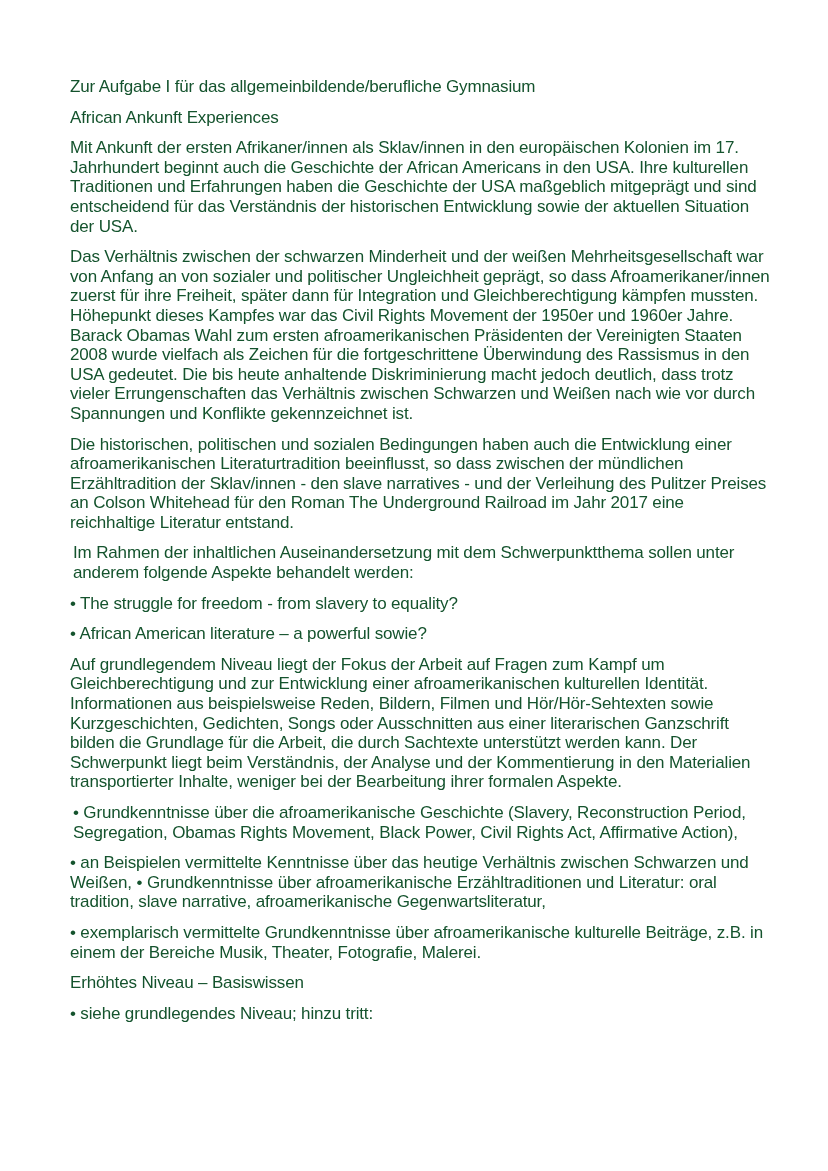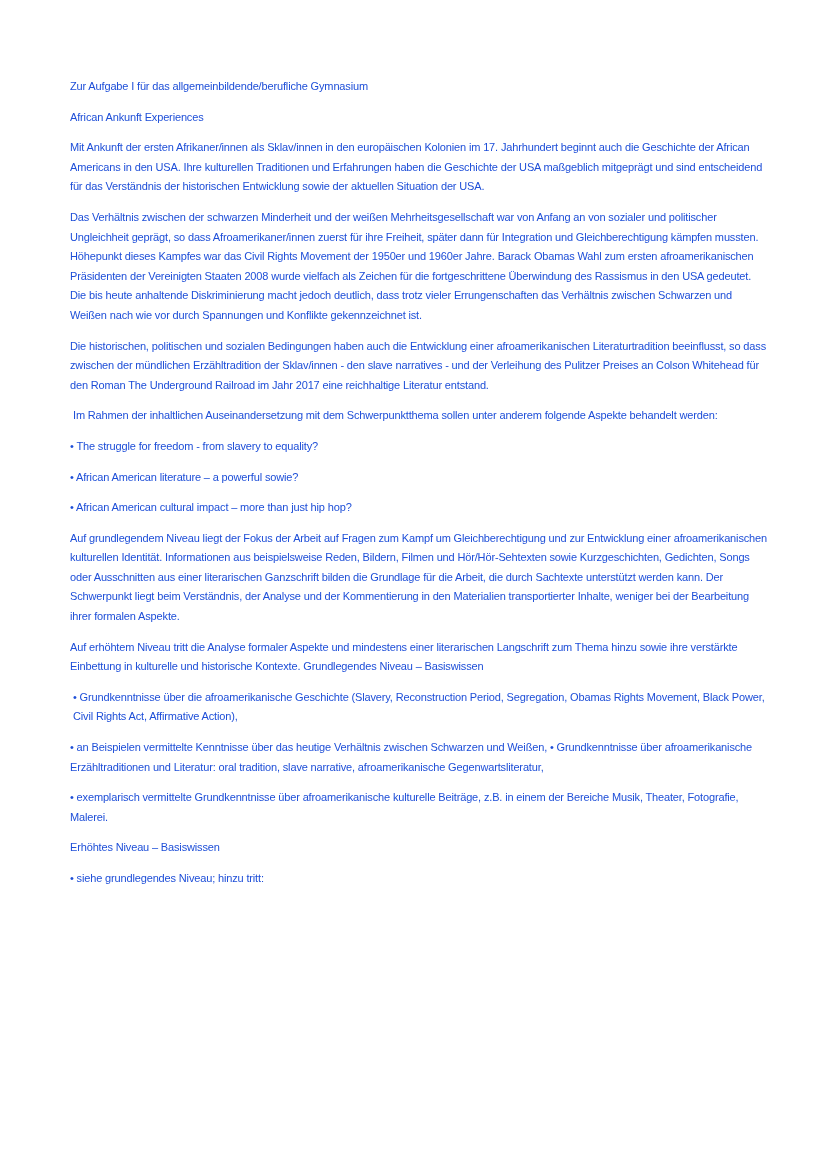--- a/index.html
+++ b/index.html
@@ -1,38 +1,36 @@
 <!DOCTYPE html>
 <html><head>
 <meta charset="utf-8">
 <style>
   html, body { margin: 0; padding: 0; background: #ffffff; }
   body { width: 828px; height: 1171px; overflow: hidden; position: relative; }
   .page {
     position: absolute; left: 70px; top: 77px; width: 700px;
     font-family: "Liberation Sans", sans-serif;
-    font-size: 11px; line-height: 19.6px; color: #1d4ed8;
+    font-size: 17px; line-height: 19.6px; color: #14532d;
     letter-spacing: -0.15px;
   }
   .page p { margin: 0 0 11px 0; }
   .indent1 { padding-left: 3px; }
 </style>
 </head>
 <body>
 
 <div class="page">
   <p>Zur Aufgabe I für das allgemeinbildende/berufliche Gymnasium</p>
   <p>African Ankunft Experiences</p>
   <p>Mit Ankunft der ersten Afrikaner/innen als Sklav/innen in den europäischen Kolonien im 17. Jahrhundert beginnt auch die Geschichte der African Americans in den USA. Ihre kulturellen Traditionen und Erfahrungen haben die Geschichte der USA maßgeblich mitgeprägt und sind entscheidend für das Verständnis der historischen Entwicklung sowie der aktuellen Situation der USA.</p>
   <p>Das Verhältnis zwischen der schwarzen Minderheit und der weißen Mehrheitsgesellschaft war von Anfang an von sozialer und politischer Ungleichheit geprägt, so dass Afroamerikaner/innen zuerst für ihre Freiheit, später dann für Integration und Gleichberechtigung kämpfen mussten. Höhepunkt dieses Kampfes war das Civil Rights Movement der 1950er und 1960er Jahre. Barack Obamas Wahl zum ersten afroamerikanischen Präsidenten der Vereinigten Staaten 2008 wurde vielfach als Zeichen für die fortgeschrittene Überwindung des Rassismus in den USA gedeutet. Die bis heute anhaltende Diskriminierung macht jedoch deutlich, dass trotz vieler Errungenschaften das Verhältnis zwischen Schwarzen und Weißen nach wie vor durch Spannungen und Konflikte gekennzeichnet ist.</p>
   <p>Die historischen, politischen und sozialen Bedingungen haben auch die Entwicklung einer afroamerikanischen Literaturtradition beeinflusst, so dass zwischen der mündlichen Erzähltradition der Sklav/innen - den slave narratives - und der Verleihung des Pulitzer Preises an Colson Whitehead für den Roman The Underground Railroad im Jahr 2017 eine reichhaltige Literatur entstand.</p>
   <p class="indent1">Im Rahmen der inhaltlichen Auseinandersetzung mit dem Schwerpunktthema sollen unter anderem folgende Aspekte behandelt werden:</p>
   <p>• The struggle for freedom - from slavery to equality?</p>
   <p>• African American literature – a powerful sowie?</p>
-  <p>• African American cultural impact – more than just hip hop?</p>
   <p>Auf grundlegendem Niveau liegt der Fokus der Arbeit auf Fragen zum Kampf um Gleichberechtigung und zur Entwicklung einer afroamerikanischen kulturellen Identität. Informationen aus beispielsweise Reden, Bildern, Filmen und Hör/Hör-Sehtexten sowie Kurzgeschichten, Gedichten, Songs oder Ausschnitten aus einer literarischen Ganzschrift bilden die Grundlage für die Arbeit, die durch Sachtexte unterstützt werden kann. Der Schwerpunkt liegt beim Verständnis, der Analyse und der Kommentierung in den Materialien transportierter Inhalte, weniger bei der Bearbeitung ihrer formalen Aspekte.</p>
-  <p>Auf erhöhtem Niveau tritt die Analyse formaler Aspekte und mindestens einer literarischen Langschrift zum Thema hinzu sowie ihre verstärkte Einbettung in kulturelle und historische Kontexte. Grundlegendes Niveau – Basiswissen</p>
   <p class="indent1">• Grundkenntnisse über die afroamerikanische Geschichte (Slavery, Reconstruction Period, Segregation, Obamas Rights Movement, Black Power, Civil Rights Act, Affirmative Action),</p>
   <p>• an Beispielen vermittelte Kenntnisse über das heutige Verhältnis zwischen Schwarzen und Weißen, • Grundkenntnisse über afroamerikanische Erzähltraditionen und Literatur: oral tradition, slave narrative, afroamerikanische Gegenwartsliteratur,</p>
   <p>• exemplarisch vermittelte Grundkenntnisse über afroamerikanische kulturelle Beiträge, z.B. in einem der Bereiche Musik, Theater, Fotografie, Malerei.</p>
   <p>Erhöhtes Niveau – Basiswissen</p>
   <p>• siehe grundlegendes Niveau; hinzu tritt:</p>
 </div>
 
 </body></html>

